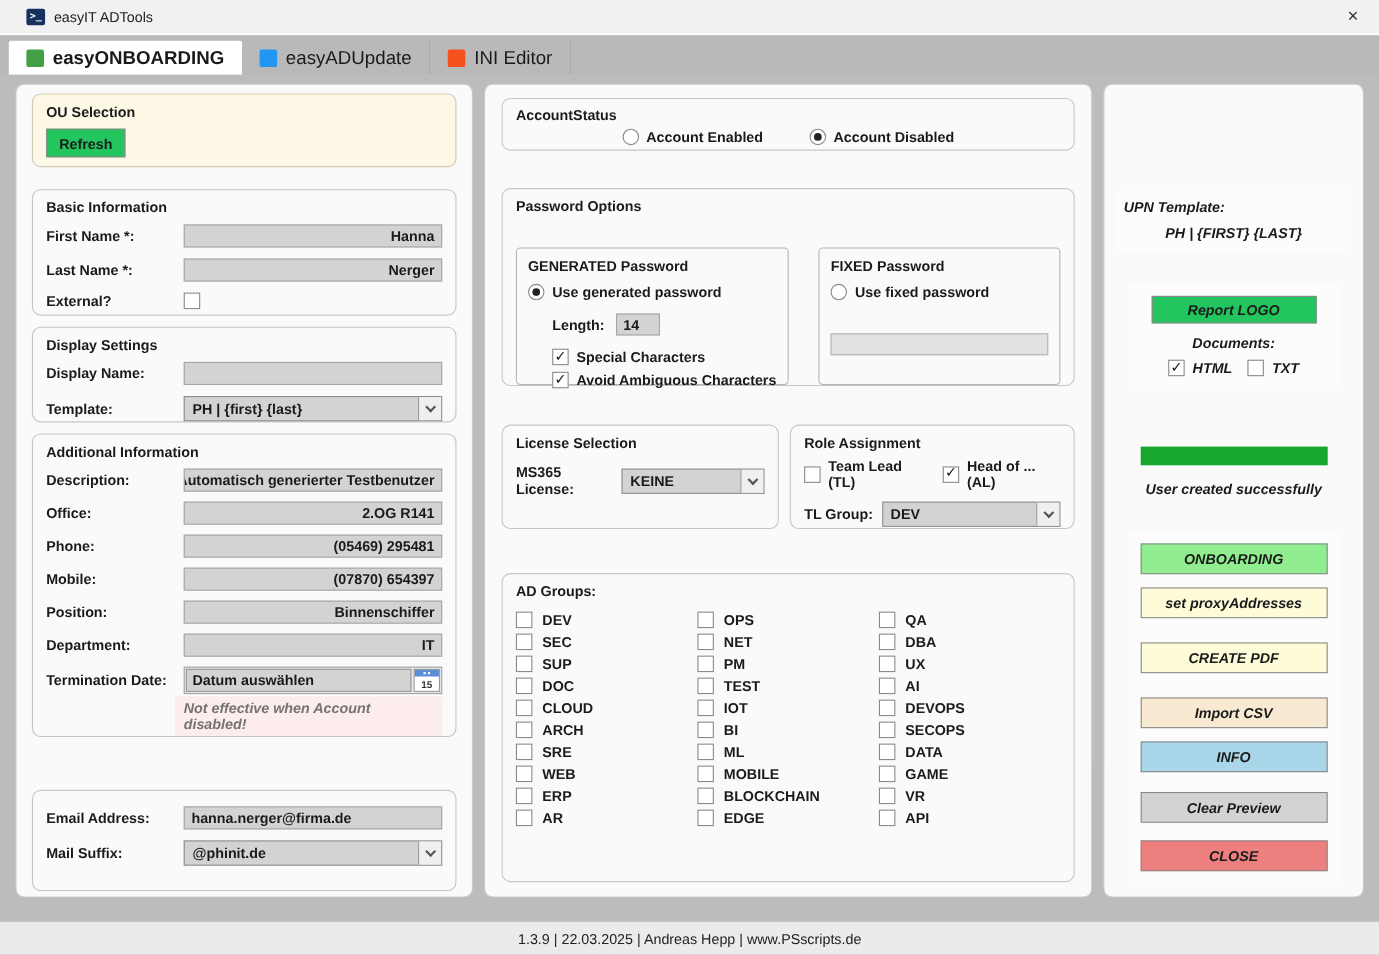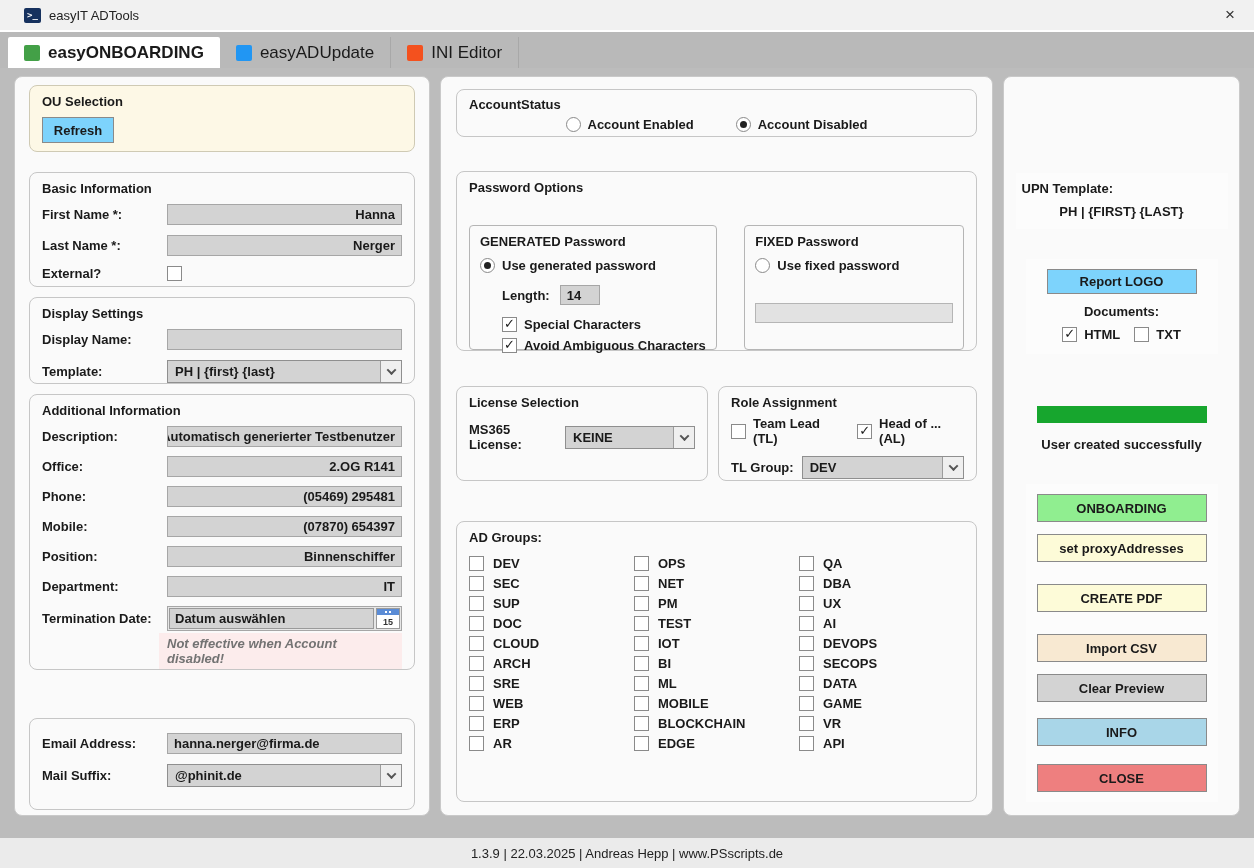--- a/index.html
+++ b/index.html
@@ -20,21 +20,21 @@
   .tabbar { height:38px; background:#b9b9b9; display:flex; align-items:flex-end; padding:0 0 0 8px; flex:0 0 auto; border-top:2px solid #fff; }
   .tab { height:31px; display:flex; align-items:center; gap:8px; padding:0 16px; border-right:1px solid #a8a8a8; }
   .tab.active { background:#fff; border:none; border-radius:2px 2px 0 0; font-weight:bold; }
   .tab-swatch { width:16px; height:16px; border-radius:2px; }
   .tab-label { font-size:17px; }
   
   .main { flex:1 1 auto; display:flex; gap:10px; padding:8px 14px; background:#bcbcbc; }
   .col { height:740px; background:#fafafa; border:1px solid #c9c9c9; border-radius:8px; }
   .col-left  { width:416px; padding:8px 14px; }
   .col-mid   { width:553px; padding:12px 15px; }
-  .col-right { width:237px; padding:0 12px; display:flex; flex-direction:column; align-items:center; }
+  .col-right { width:237px; padding:0 12px; display:flex; flex-direction:column; align-items:center;font-style:italic; }
   
   .panel { background:#fafafa; border:1px solid #c6c6c6; border-radius:8px; padding:8px 12px; }
   .panel-title { font-weight:bold; font-size:13px; margin-bottom:8px; }
   .subpanel { background:#fafafa; border:1px solid #b5b5b5; border-radius:4px; padding:8px 10px; }
   
   .row { display:flex; align-items:center; margin-bottom:10px; }
   .lbl { width:125px; font-weight:bold; flex:0 0 auto; }
   .field { flex:1; height:21px; background:#d3d3d3; border:1px solid #a6a6a6; display:flex; align-items:center;
     padding:0 6px; font-weight:bold; white-space:nowrap; overflow:hidden; }
   .field.right { justify-content:flex-end; }
@@ -42,21 +42,21 @@
   .combo .val { flex:1; display:flex; align-items:center; padding:0 7px; font-weight:bold; white-space:nowrap; overflow:hidden; }
   .combo .arrow { width:21px; background:#efefef; border-left:1px solid #9c9c9c; display:flex; align-items:center; justify-content:center; }
   .combo.white { background:#fff; }
   .chev { width:7px; height:7px; border-right:2px solid #555; border-bottom:2px solid #555; transform:rotate(45deg) translate(-1px,-1px); }
   .cb { width:15px; height:15px; background:#fff; border:1px solid #8a8a8a; display:inline-flex; align-items:center;
     justify-content:center; font-size:13px; font-weight:bold; color:#1a1a1a; flex:0 0 auto; }
   .cb.checked::after { content:"✓"; margin-top:-2px; }
   .radio { width:15px; height:15px; background:#fff; border:1px solid #8a8a8a; border-radius:50%; display:inline-flex;
     align-items:center; justify-content:center; flex:0 0 auto; }
   .radio.checked::after { content:""; width:7px; height:7px; border-radius:50%; background:#222; }
-  .btn { border:1px solid #8a8a8a; background:#7dd3fc; font-weight:bold; font-size:13px; display:flex;
+  .btn { border:1px solid #8a8a8a; background:#22c55e; font-weight:bold; font-size:13px; display:flex;
     align-items:center; justify-content:center; }
   
   .ou-panel { background:#fdf8e6; border-color:#cfcab4; margin-bottom:20px; }
   .ou-row { display:flex; gap:10px; align-items:center; }
   .btn-refresh { width:72px; height:26px; }
   .basic-panel { margin-bottom:10px; height:115px; }
   .display-panel { margin-bottom:10px; height:87px; }
   .additional-panel { height:276px; margin-bottom:48px; }
   .additional-panel .row { margin-bottom:9px; }
   .term-wrap { flex:1; display:flex; align-items:center; border:1px solid #a6a6a6; background:#e6e6e6; padding:1px; gap:2px; }
@@ -486,22 +486,22 @@
       </div>
     </div>
     <div class="right-spacer3"></div>
     <div class="progress" style="background: rgb(23, 166, 46);"></div>
     <div class="status-text">User created successfully</div>
     <div class="right-btns">
       <div class="btn rbtn" style="background: rgb(144, 238, 144);">ONBOARDING</div>
       <div class="btn rbtn gap" style="background: rgb(253, 251, 216);">set proxyAddresses</div>
       <div class="btn rbtn gap" style="background: rgb(253, 251, 216);">CREATE PDF</div>
       <div class="btn rbtn" style="background: rgb(248, 233, 210);">Import CSV</div>
+      <div class="btn rbtn gap-l" style="background: rgb(169, 214, 232);">INFO</div>
       <div class="btn rbtn gap-m" style="background: rgb(211, 211, 211);">Clear Preview</div>
-      <div class="btn rbtn gap-l" style="background: rgb(169, 214, 232);">INFO</div>
       <div class="btn rbtn" style="background: rgb(238, 127, 127);">CLOSE</div>
     </div>
   </div>
 </div>
 
 <div class="footer">
   <span>1.3.9  |  22.03.2025  |  Andreas Hepp | www.PSscripts.de</span>
 </div>
 
 </body></html>

